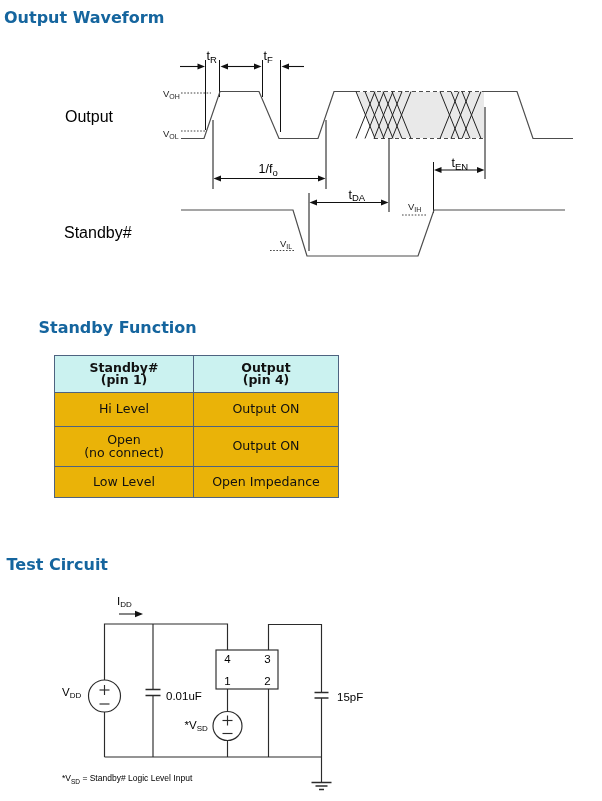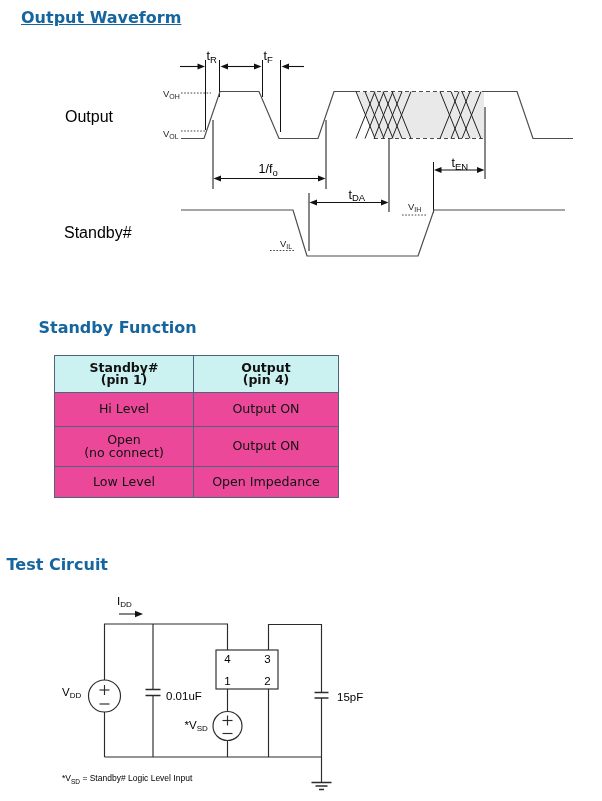--- a/index.html
+++ b/index.html
@@ -13,21 +13,21 @@
   }
   *{margin:0;padding:0;box-sizing:border-box;}
   html,body{width:602px;height:801px;background:#ffffff;overflow:hidden;}
   body{font-family:"Liberation Sans",sans-serif;color:var(--text-color);position:relative;}
   .heading{
     position:absolute;left:8px;
     font-family:"DejaVu Sans",sans-serif;
     font-weight:bold;font-size:16px;letter-spacing:0px;
     color:var(--heading-color);white-space:nowrap;
   }
-  #heading-output-waveform{top:7.5px;left:21px;text-decoration:underline;}
+  #heading-output-waveform{top:7.5px;left:4px;}
   #heading-standby-function{top:317.5px;left:6.5px;margin-left:32px;}
   #heading-test-circuit{top:554.5px;left:6.5px;}
   svg{position:absolute;left:0;display:block;}
   #waveform-svg{top:0;}
   #circuit-svg{top:585px;}
   
   .trace{fill:none;stroke:var(--trace-color);stroke-width:1.2;}
   .marker{stroke:var(--marker-color);stroke-width:1;}
   .arrow-line{stroke:var(--marker-color);stroke-width:1.1;}
   .arrow-head{fill:var(--marker-color);stroke:none;}
@@ -47,21 +47,21 @@
   .pinlabel{font-family:"Liberation Sans",sans-serif;font-size:11.5px;fill:#000;text-anchor:middle;}
   
   #standby-table{
     position:absolute;left:54px;top:355px;
     border-collapse:collapse;table-layout:fixed;
     font-family:"DejaVu Sans",sans-serif;
   }
   #standby-table td,#standby-table th{
     border:1px solid var(--table-border);
     text-align:center;vertical-align:middle;
-    background:#ec4899;
+    background:#eab308;
   }
   #standby-table th{
     background:var(--table-header-bg);
     font-weight:bold;font-size:12.5px;line-height:11.6px;
     width:139px;height:37px;
   }
   #standby-table th.col2{width:145px;}
   #standby-table td{font-size:12.6px;line-height:12.8px;font-weight:normal;}
   tr.r1 td{height:34px;}
   tr.r2 td{height:40px;}

